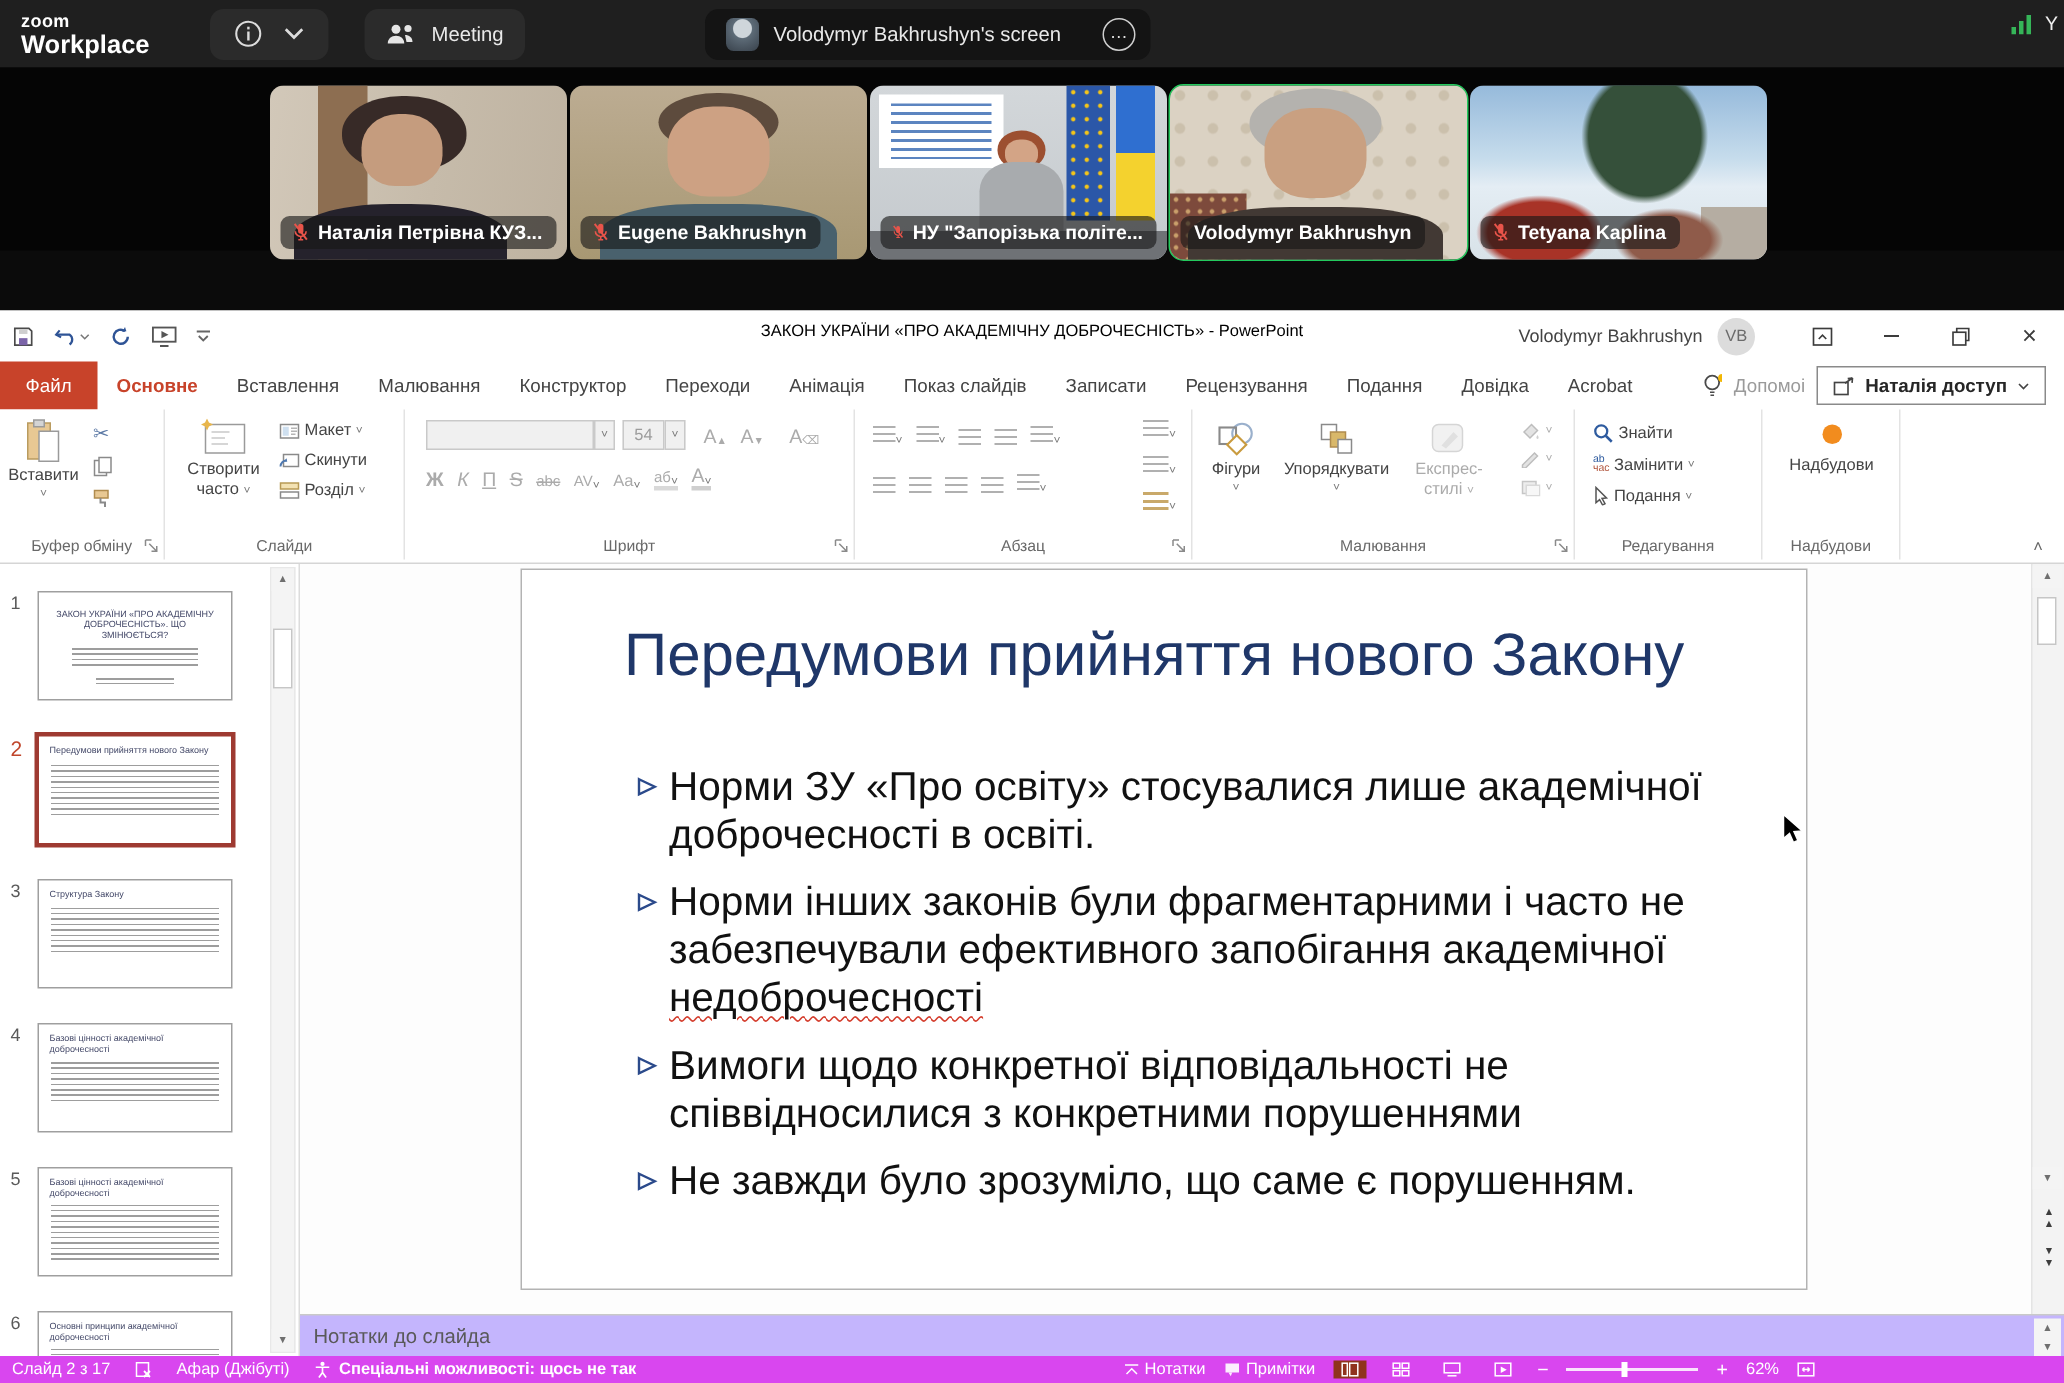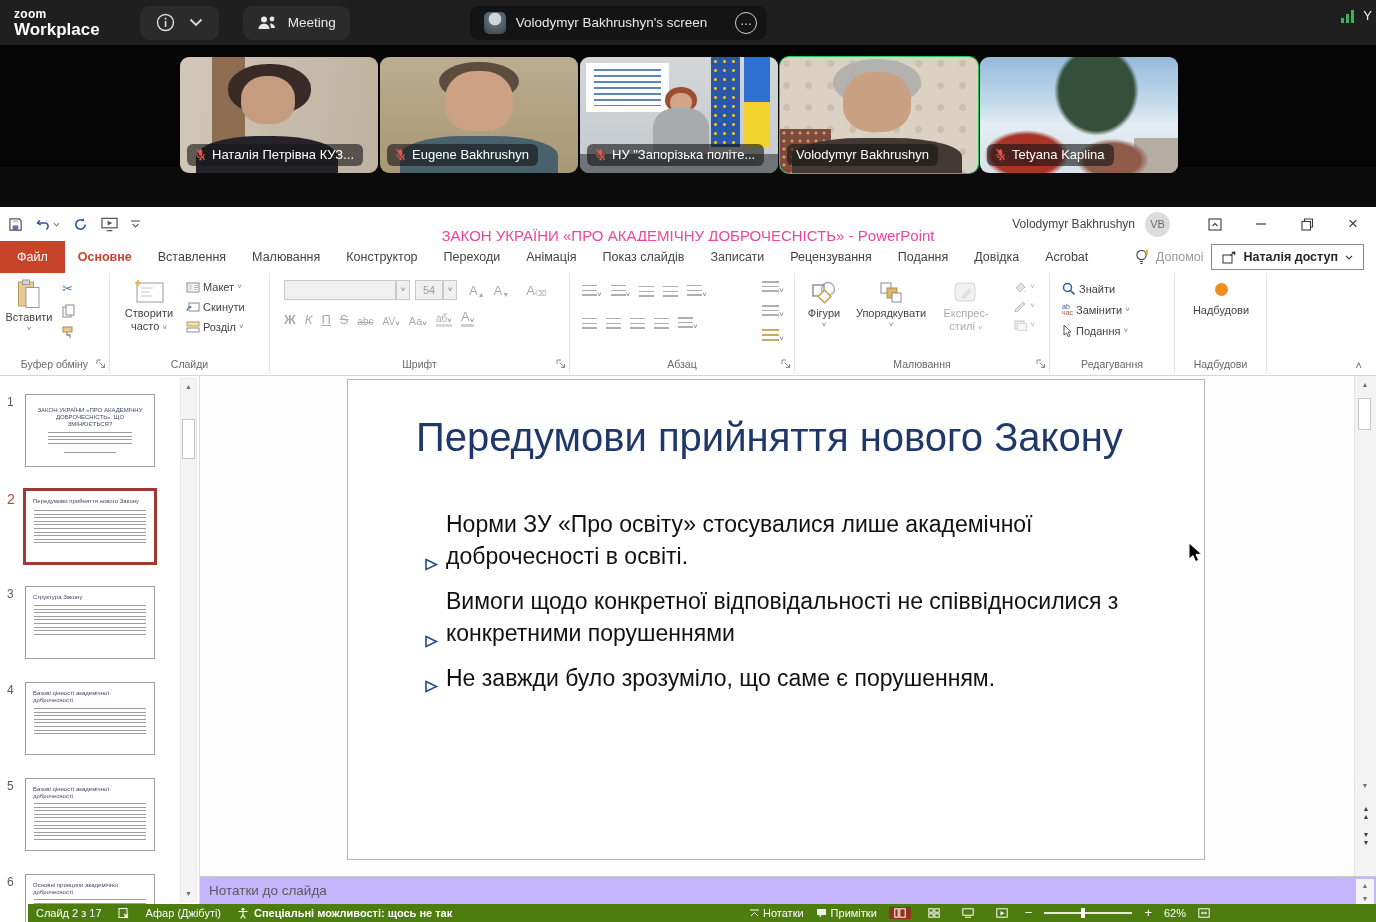--- a/index.html
+++ b/index.html
@@ -20,21 +20,21 @@
   .ztab.active { background:#141414; margin-left:120px; padding-right:10px; }
   .zavatar { width:22px; height:22px; border-radius:5px;
              background:radial-gradient(circle at 50% 32%, #cfd6db 0 32%, #5d6b77 36%, #38414b 100%); }
   .zmore { width:22px; height:22px; border:1.5px solid #cfcfcf; border-radius:50%;
            display:flex; align-items:center; justify-content:center; font-size:12px; letter-spacing:1px;
            color:#e3e3e3; margin-left:18px; line-height:0; padding-bottom:4px;}
   .zright { position:absolute; right:4px; top:8px; display:flex; align-items:center; gap:7px;
             font-size:13px; color:#efefef; }
 
   
-  .vstrip { position:absolute; left:0; top:45px; width:100%; height:122px; background:#050505; }
+  .vstrip { position:absolute; left:0; top:45px; width:100%; height:122px; background:#050505;font-weight:bold; }
   .vtile { position:absolute; top:12px; width:198px; height:116px; border-radius:9px;
            background:#222; overflow:hidden; }
   .vtile.active { box-shadow:0 0 0 3px #23c95d inset, 0 0 0 1px #23c95d; }
   .vscene { position:absolute; inset:0; }
   .vlabel { position:absolute; left:7px; bottom:7px; display:flex; align-items:center; gap:5px;
             background:rgba(22,22,22,.62); border-radius:6px; padding:3px 9px 4px 7px;
             color:#fff; font-size:13px; white-space:nowrap; max-width:184px; overflow:hidden; }
   .vlabel.nomic { padding-left:9px; }
   
   .art { position:absolute; }
@@ -76,21 +76,21 @@
         background:radial-gradient(ellipse, #8f5b4a 0 40%, transparent 52%); }
   .s5 .bldg { right:0; bottom:0; width:22%; height:30%; background:#b5ada2; }
 
   
   .ppt { position:absolute; left:0; top:207px; width:1376px; height:715px; background:#fff; color:#3b3b3b; }
 
   
   .tbar { position:relative; height:34px; background:#fff; }
   .qat { position:absolute; left:8px; top:0; height:34px; display:flex; align-items:center; gap:13px; }
   .qat .ic { display:flex; align-items:center; color:#365a96; font-size:15px; }
-  .doc-title { position:absolute; left:0; right:0; top:20px; text-align:center; font-size:15px; color:#ec4899; }
+  .doc-title { position:absolute; left:0; right:0; top:8px; text-align:center; font-size:11px; color:#000000; }
   .tb-right { position:absolute; right:0; top:0; height:34px; display:flex; align-items:center; }
   .uname { font-size:12px; color:#444; margin-right:10px; }
   .ucircle { width:25px; height:25px; border-radius:50%; background:#dcdcdc; color:#6b6b6b;
              font-size:11px; display:flex; align-items:center; justify-content:center; margin-right:22px; }
   .winbtn { width:46px; height:34px; display:flex; align-items:center; justify-content:center; color:#3c3c3c; }
 
   
   .tabs { position:relative; height:32px; background:#fff; display:flex; align-items:stretch; font-size:12.5px; }
   .tab { display:flex; align-items:center; padding:0 13px; color:#444; }
   .tab.file { background:#c8432a; color:#fff; padding:0 17px; }
@@ -131,38 +131,38 @@
   .tlines { margin:3px 8px; background:repeating-linear-gradient(to bottom,#9d9d9d 0 1px, transparent 1px 3.6px); }
   .tscroll { position:absolute; right:2px; top:2px; bottom:2px; width:17px; background:#f4f4f4; border:1px solid #e8e8e8; }
   .sarr { position:absolute; left:0; width:15px; height:15px; display:flex; align-items:center; justify-content:center;
           font-size:7px; color:#6f6f6f; background:#f4f4f4; }
   .sthumb { position:absolute; left:1px; width:13px; background:#fff; border:1px solid #c6c6c6; }
 
   .editor { position:relative; flex:1; background:#fdfdfd; }
   .slide { position:absolute; left:147px; top:3px; width:858px; height:481px; background:#fff; border:1px solid #b3b3b3; }
   .slide-title { position:absolute; left:68px; top:34px; width:740px; font-size:40px; line-height:46px; color:#1f3769; }
   .bl { position:absolute; left:76px; top:128px; width:748px; list-style:none; }
-  .bl li { display:flex; margin-bottom:13px; font-size:23px; line-height:32px; color:#111;align-items:flex-end; }
+  .bl li { display:flex; margin-bottom:13px; font-size:27px; line-height:32px; color:#111; }
   .bl .arr { flex:none; margin:9px 7px 0 0; }
   .missp { text-decoration:underline wavy #d43c2c 1px; text-underline-offset:3px; }
   .cursor { position:absolute; left:988px; top:166px; }
 
   .vscroll { position:absolute; right:0; top:0; width:22px; height:500px; background:#f3f3f3; border-left:1px solid #e4e4e4; }
   .vscroll .sarr { width:20px; }
   .dblarr { position:absolute; left:2px; width:18px; height:20px; text-align:center; font-size:7px; line-height:8px;
             color:#3d3d3d; padding-top:3px; }
 
   
   .notes { position:absolute; left:200px; right:0; top:500px; height:28px; background:#c4b5fd;
            border-top:1px solid #c9c9c9; }
   .notes-txt { position:absolute; left:9px; top:6px; font-size:13.5px; color:#595959; }
   .narrs { position:absolute; right:2px; top:2px; width:18px; }
 
   
-  .status { position:relative; height:18px; background:#4d7c0f; color:#fff; font-size:11px; overflow:hidden;margin-left:28px; }
+  .status { position:relative; height:18px; background:#d946ef; color:#fff; font-size:11px; overflow:hidden; }
   .sb-left { position:absolute; left:8px; top:3px; display:flex; align-items:center; gap:16px; white-space:nowrap; }
   .sb-right { position:absolute; right:166px; top:3px; display:flex; align-items:center; gap:12px; white-space:nowrap; }
   .sb-ico { display:flex; align-items:center; }
   .vw { display:flex; align-items:center; padding:1px 5px; }
   .vw.active { background:#90331d; }
   .ztrack { position:relative; width:88px; height:2px; background:rgba(255,255,255,.85); }
   .zknob { position:absolute; left:42%; top:-4px; width:4px; height:10px; background:#fff; }
   .bold { font-weight:700; }
 </style>
 </head>
@@ -696,20 +696,26 @@
             <li>
               <svg class="arr" width="15" height="15" viewBox="0 0 15 15">
                   <path d="M2 2.5L12.5 7.5L2 12.5z" fill="#fff" stroke="#2b4a8b" stroke-width="1.6"></path>
                 </svg>
               <span>Норми ЗУ «Про освіту» стосувалися лише академічної доброчесності в освіті.</span>
             </li>
             <li>
               <svg class="arr" width="15" height="15" viewBox="0 0 15 15">
                   <path d="M2 2.5L12.5 7.5L2 12.5z" fill="#fff" stroke="#2b4a8b" stroke-width="1.6"></path>
                 </svg>
+              <span><span>Норми інших законів були фрагментарними і часто не забезпечували ефективного запобігання академічної </span><span class="missp">недоброчесності</span></span>
+            </li>
+            <li>
+              <svg class="arr" width="15" height="15" viewBox="0 0 15 15">
+                  <path d="M2 2.5L12.5 7.5L2 12.5z" fill="#fff" stroke="#2b4a8b" stroke-width="1.6"></path>
+                </svg>
               <span>Вимоги щодо конкретної відповідальності не співвідносилися з конкретними порушеннями</span>
             </li>
             <li>
               <svg class="arr" width="15" height="15" viewBox="0 0 15 15">
                   <path d="M2 2.5L12.5 7.5L2 12.5z" fill="#fff" stroke="#2b4a8b" stroke-width="1.6"></path>
                 </svg>
               <span>Не завжди було зрозуміло, що саме є порушенням.</span>
             </li>
           </ul>
         </div>

